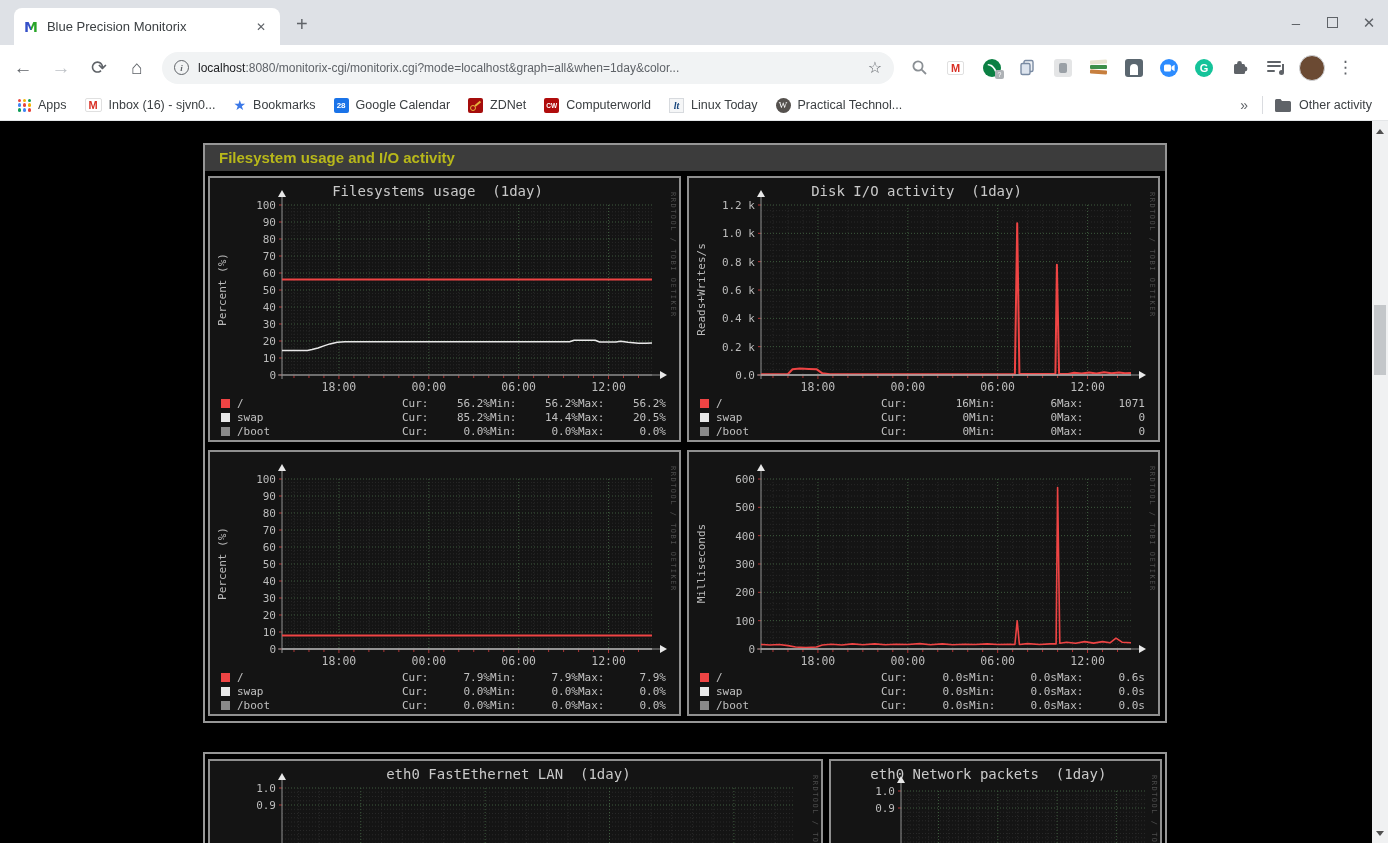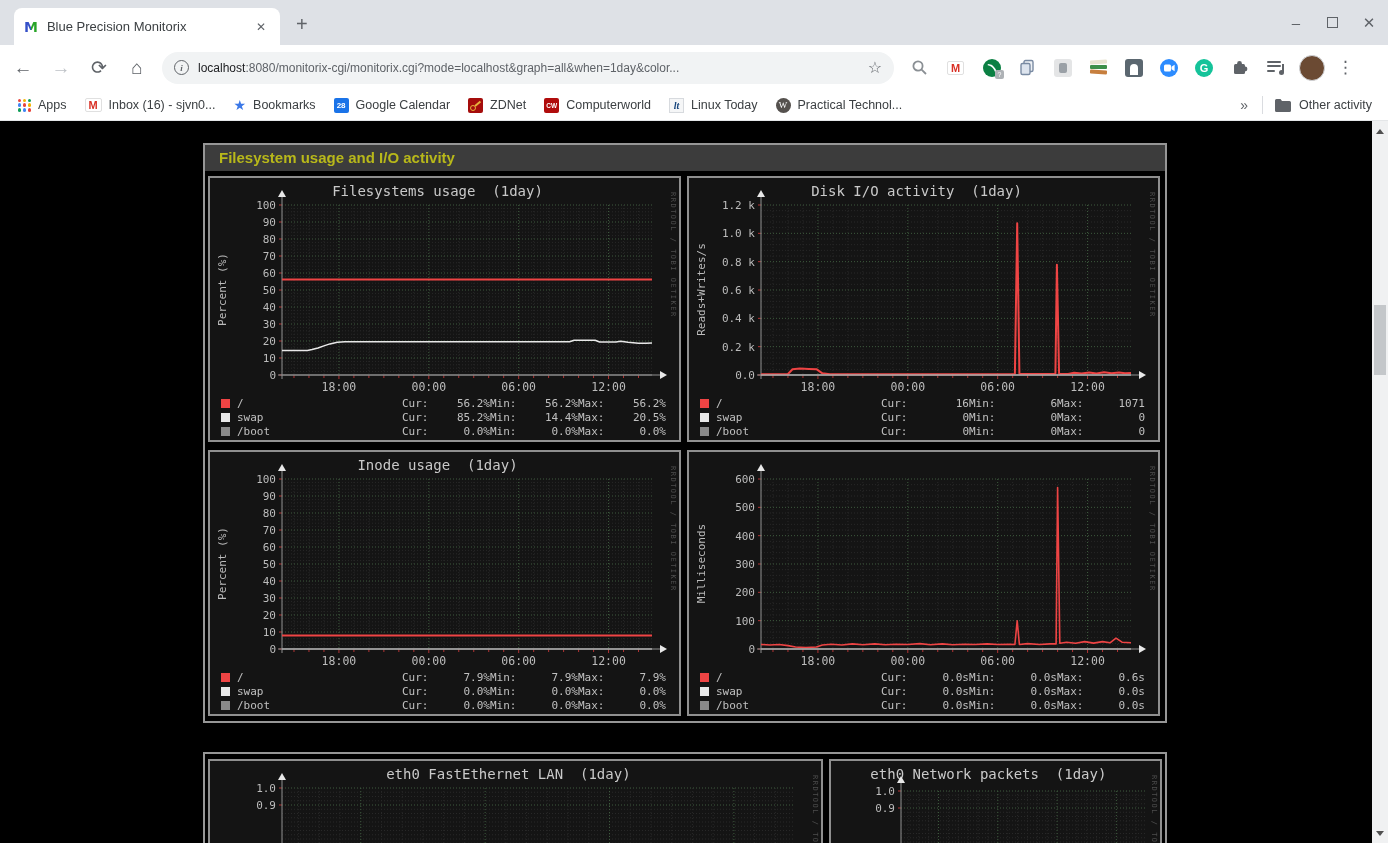--- a/index.html
+++ b/index.html
@@ -610,21 +610,20 @@
               <div class="lcol">
                 <div class="llab">Max:</div>
                 <div class="lval">0</div>
               </div>
             </div>
           </div>
         </div>
     </div>
     <div class="grow">
       <div class="gpanel">
-          <div class="gtitle">Inode usage  (1day)</div>
           <div class="watermark">RRDTOOL / TOBI OETIKER</div>
           <div class="ylab" style="top: 105px;">Percent (%)</div>
           <svg width="462" height="216" style="position:absolute;left:0;top:0">
             <line x1="72" y1="193.6" x2="442" y2="193.6" stroke="#282828" stroke-width="1" stroke-dasharray="1,2"></line>
             <line x1="72" y1="190.2" x2="442" y2="190.2" stroke="#282828" stroke-width="1" stroke-dasharray="1,2"></line>
             <line x1="72" y1="186.8" x2="442" y2="186.8" stroke="#282828" stroke-width="1" stroke-dasharray="1,2"></line>
             <line x1="72" y1="183.4" x2="442" y2="183.4" stroke="#282828" stroke-width="1" stroke-dasharray="1,2"></line>
             <line x1="72" y1="176.6" x2="442" y2="176.6" stroke="#282828" stroke-width="1" stroke-dasharray="1,2"></line>
             <line x1="72" y1="173.2" x2="442" y2="173.2" stroke="#282828" stroke-width="1" stroke-dasharray="1,2"></line>
             <line x1="72" y1="169.8" x2="442" y2="169.8" stroke="#282828" stroke-width="1" stroke-dasharray="1,2"></line>

